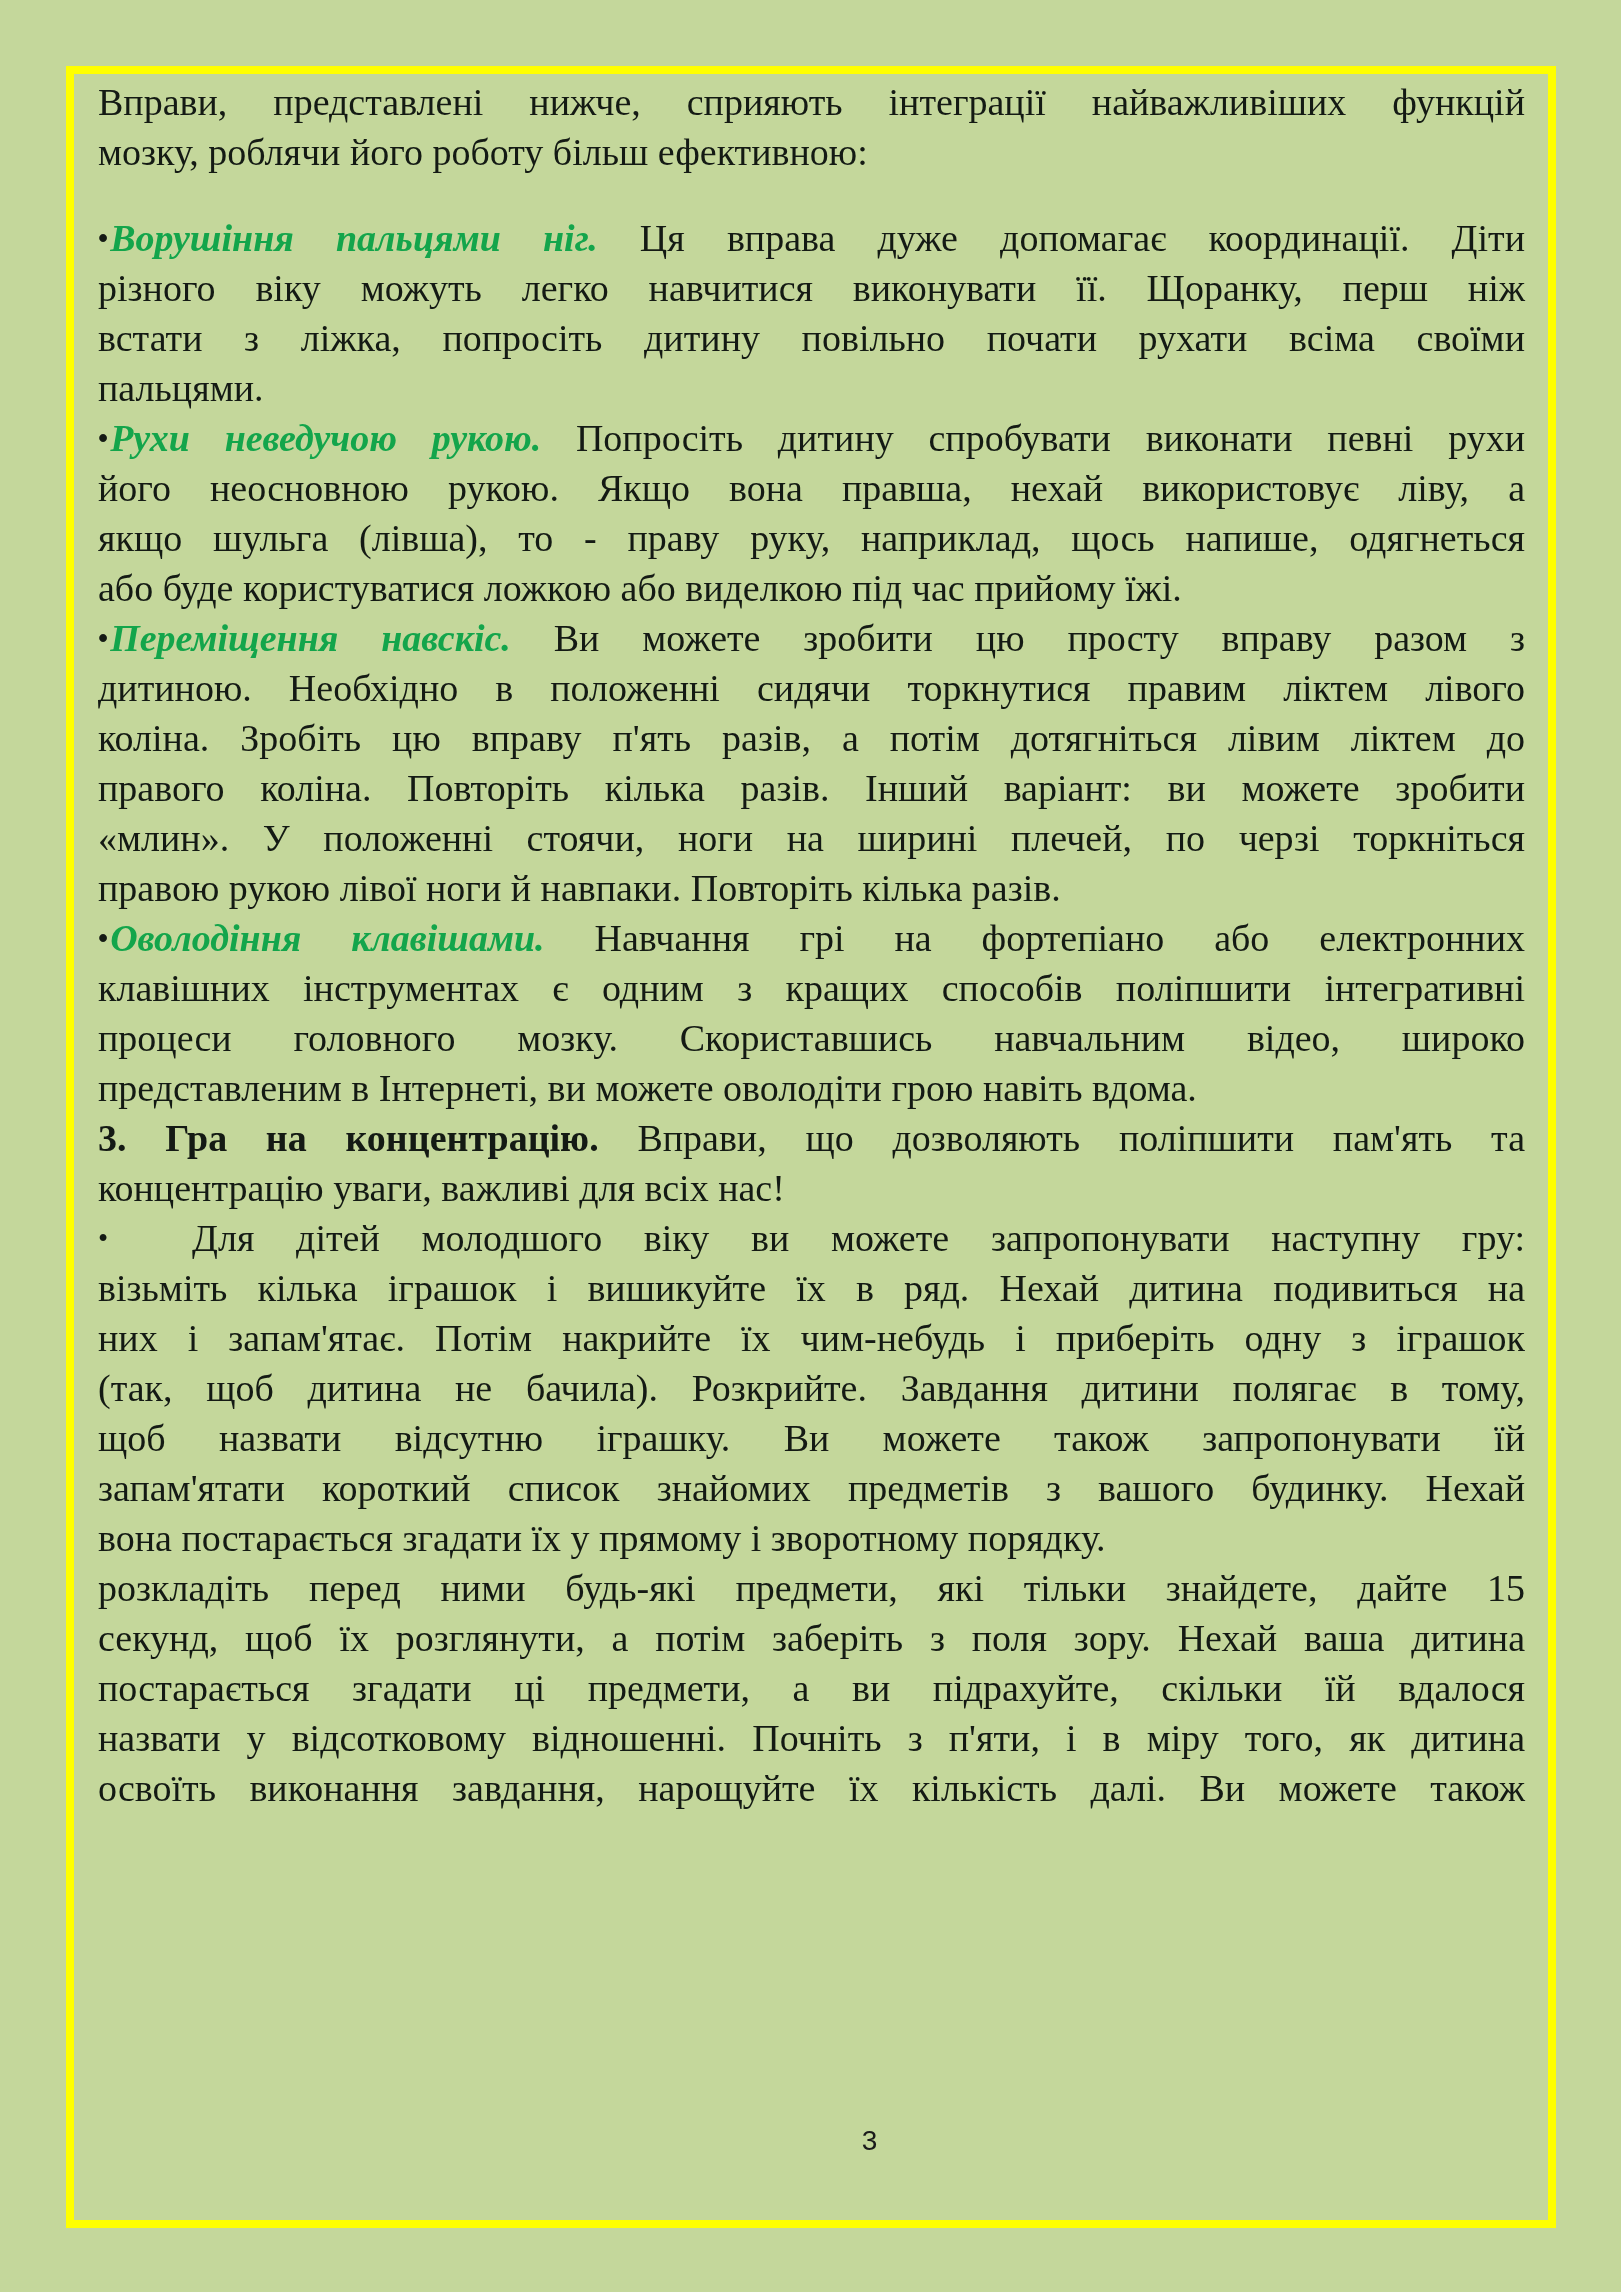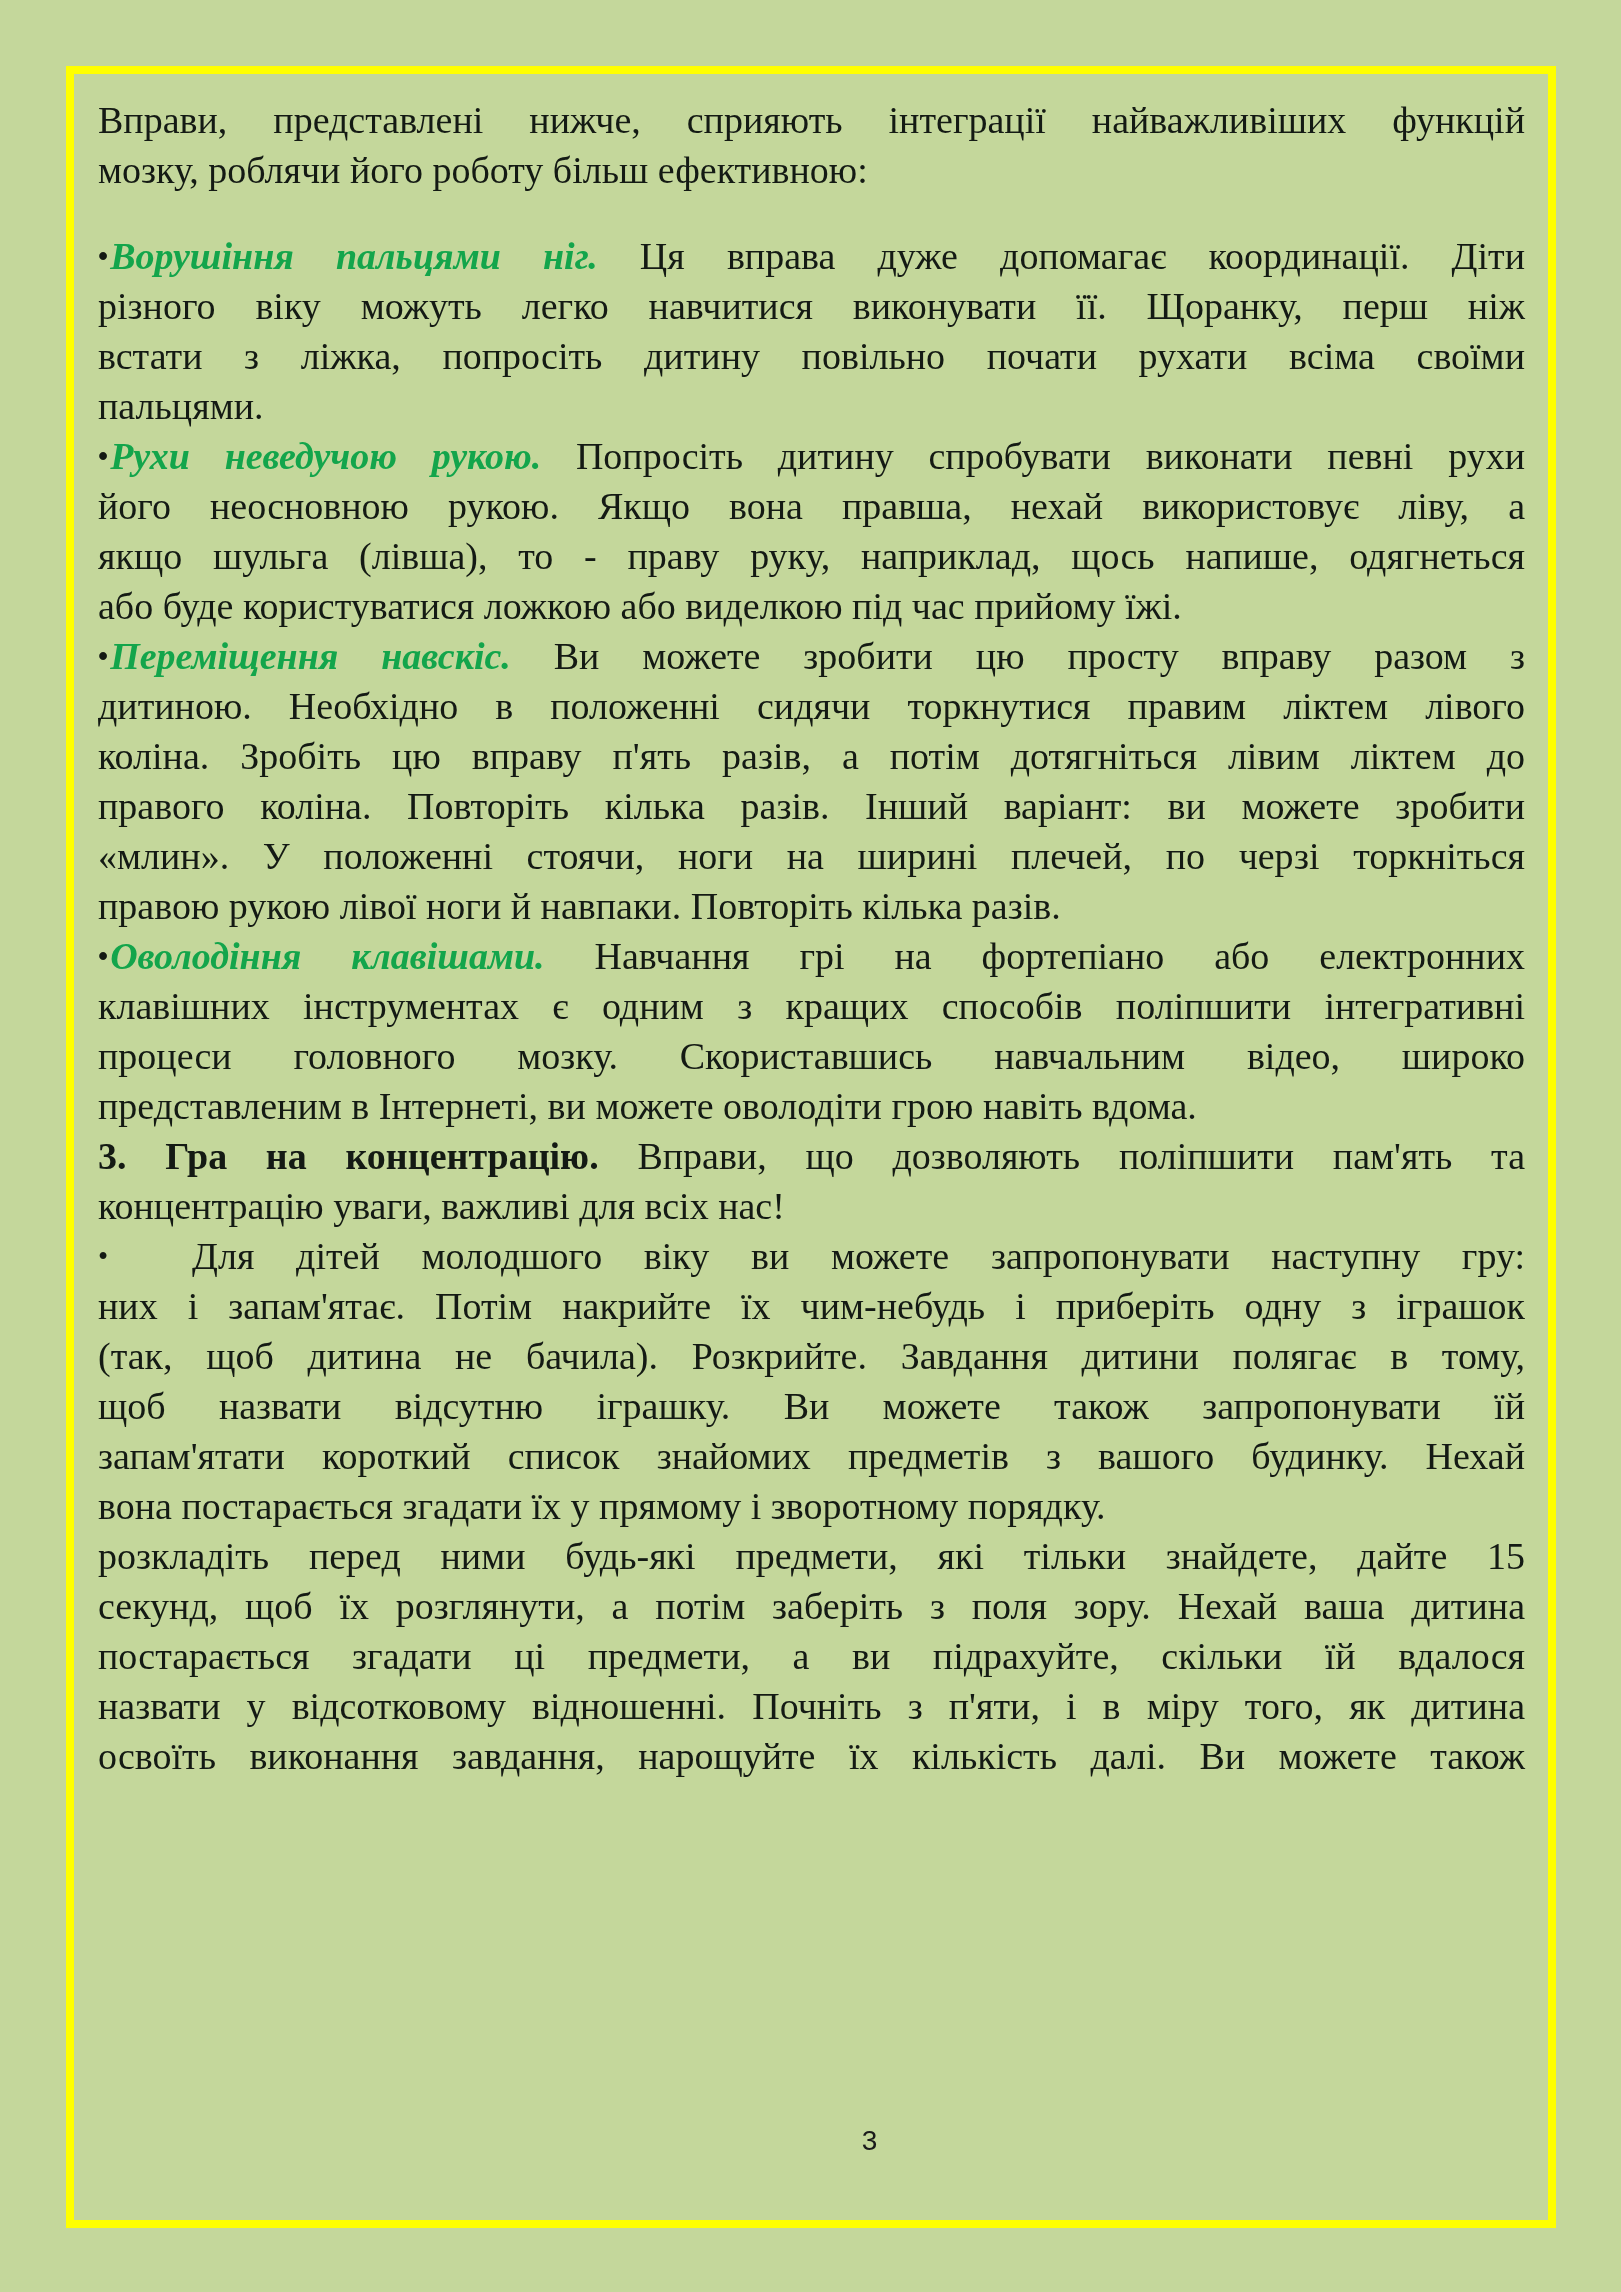--- a/index.html
+++ b/index.html
@@ -13,21 +13,21 @@
   }
   .frame {
     position: absolute;
     left: 66px; top: 66px;
     width: 1490px; height: 2162px;
     box-sizing: border-box;
     border: 8.8px solid #ffff00;
   }
   .content {
     position: absolute;
-    left: 98px; top: 95px;
+    left: 98px; top: 77px;
     width: 1427px;
   }
   .line {
     height: 50px;
     line-height: 50px;
     font-size: 38px;
     white-space: nowrap;
     text-align: justify;
     text-align-last: justify;
     overflow: visible;
@@ -90,20 +90,21 @@
     <div class="line">процеси головного мозку. Скориставшись навчальним відео, широко</div>
     <div class="line last">представленим в Інтернеті, ви можете оволодіти грою навіть вдома.</div>
   </div>
 
   <div>
     <div class="line"><span class="seg-bold">3. Гра на концентрацію.</span> <span>Вправи, що дозволяють поліпшити пам'ять та</span></div>
     <div class="line last">концентрацію уваги, важливі для всіх нас!</div>
 
     <div>
       <div class="line"><span class="bullet-wide">•</span><span>Для дітей молодшого віку ви можете запропонувати наступну гру:</span></div>
+      <div class="line">візьміть кілька іграшок і вишикуйте їх в ряд. Нехай дитина подивиться на</div>
       <div class="line">них і запам'ятає. Потім накрийте їх чим-небудь і приберіть одну з іграшок</div>
       <div class="line">(так, щоб дитина не бачила). Розкрийте. Завдання дитини полягає в тому,</div>
       <div class="line">щоб назвати відсутню іграшку. Ви можете також запропонувати їй</div>
       <div class="line">запам'ятати короткий список знайомих предметів з вашого будинку. Нехай</div>
       <div class="line last">вона постарається згадати їх у прямому і зворотному порядку.</div>
     </div>
 
     <div>
       <div class="line">розкладіть перед ними будь-які предмети, які тільки знайдете, дайте 15</div>
       <div class="line">секунд, щоб їх розглянути, а потім заберіть з поля зору. Нехай ваша дитина</div>

